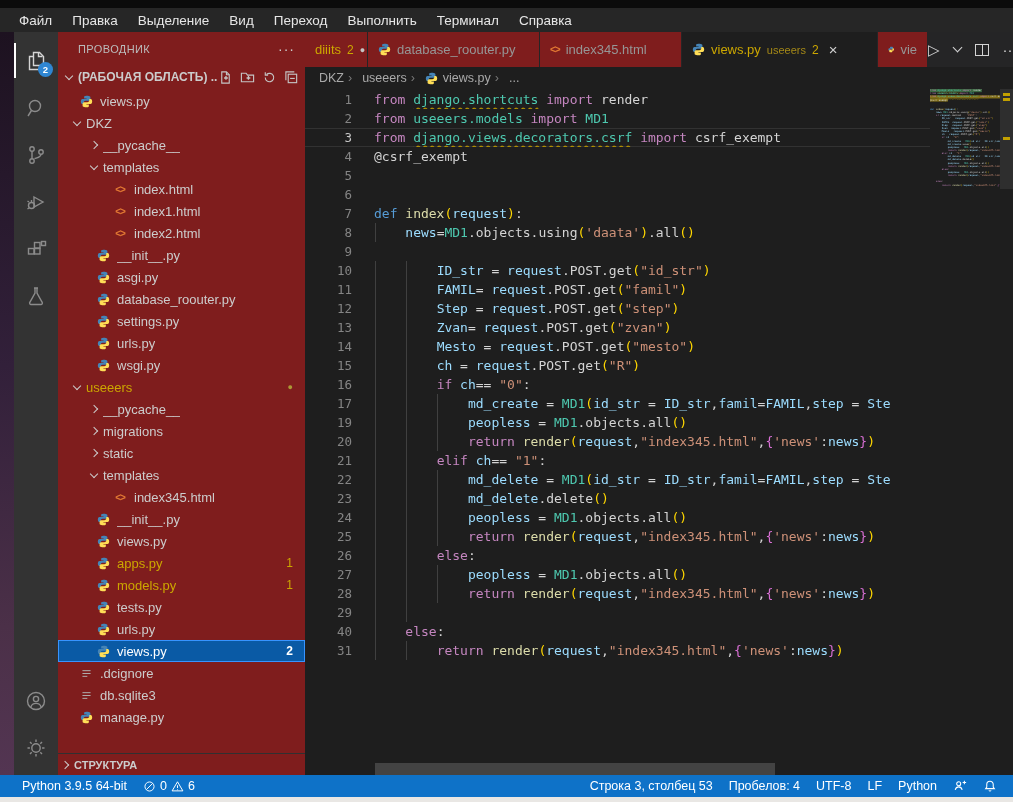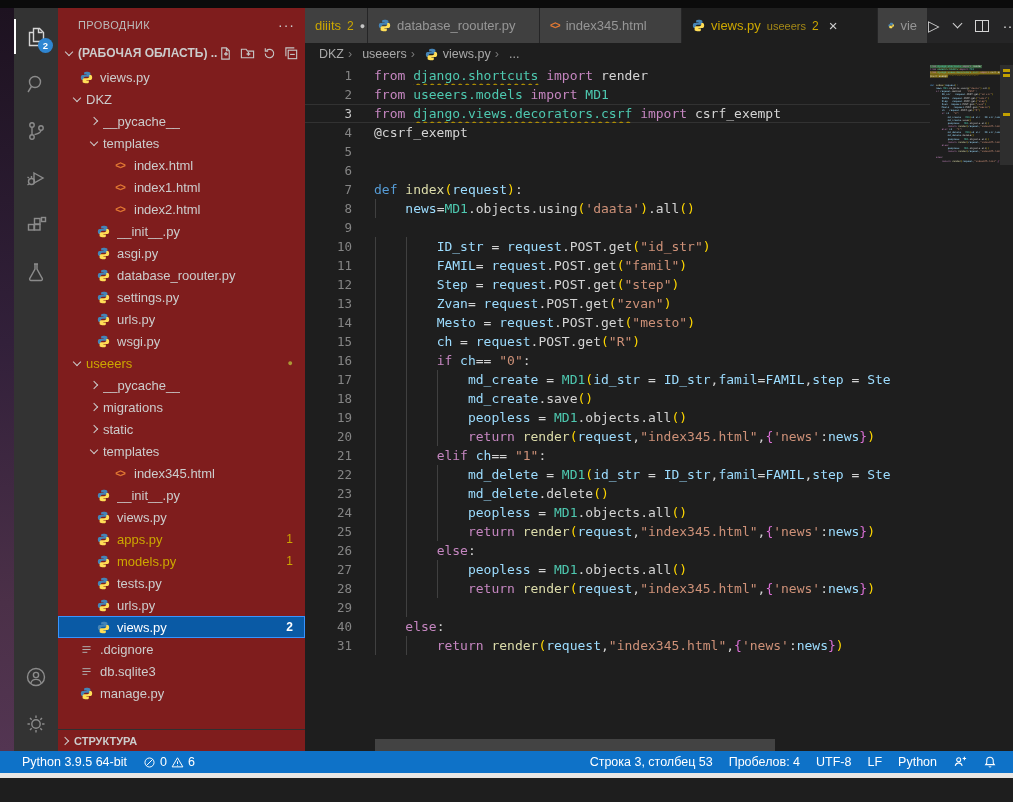--- a/index.html
+++ b/index.html
@@ -47,21 +47,21 @@
   .tree-row.selected { background:#0a5aa5; outline:1px solid #3794ff; outline-offset:-1px; color:#ffffff; }
   .tree-row.selected .lbl { color:#ffffff; }
   .tree-row.selected .tbadge { color:#ffffff; font-weight:bold; }
   .html-glyph { color:#e37933; font-size:10px; font-weight:bold; letter-spacing:-1px; }
   #outline-row { height:22px; border-top:1px solid #303031; display:flex; align-items:center; flex:none; margin-top:auto; }
   #outline-title { font-size:11px; font-weight:bold; color:#cccccc; }
 
   
   #editor { flex:1; display:flex; flex-direction:column; background:#1e1e1e; min-width:0; }
   #tabbar { height:35px; background:#252526; display:flex; flex:none; }
-  .tab { height:35px; background:#404040; border-right:1px solid #252526; display:flex; align-items:center;
+  .tab { height:35px; background:#7f1d1d; border-right:1px solid #252526; display:flex; align-items:center;
     padding:0 10px; font-size:13px; color:#969696; gap:6px; overflow:hidden; flex:none; }
   .tab.active { background:#1e1e1e; }
   .tab .tlabel.warn { color:#cca700; }
   .tab .tdesc { font-size:11px; color:#b39416; opacity:.9; }
   .tab .tabbadge { color:#cca700; font-size:12px; }
   .tab .tclose { color:#d0d0d0; font-size:15px; margin-left:4px; }
   .tab .moddot { color:#c5c5c5; font-size:9px; }
   #tab-actions { flex:1; display:flex; align-items:center; justify-content:flex-end; gap:14px; padding-right:12px; color:#d4d4d4; }
   #tab-actions .glyph { font-size:15px; }
   .chev-dn { width:7px; height:7px; border-right:1.4px solid #d4d4d4; border-bottom:1.4px solid #d4d4d4; transform:rotate(45deg); margin-top:-4px; }
@@ -99,20 +99,30 @@
   .sb-item { display:flex; align-items:center; gap:4px; padding:0 8px; height:22px; }
   .sb-item svg { stroke:#fff; fill:none; stroke-width:1.2; }
   #sb-right { margin-left:auto; display:flex; align-items:center; }
   #bottom-strip { height:5px; background:#e9e7e4; }
 </style>
 </head>
 <body>
 
 <div id="app">
   <div id="titlebar-strip"></div>
+  <div id="menubar">
+      <span class="menu-item">Файл</span>
+      <span class="menu-item">Правка</span>
+      <span class="menu-item">Выделение</span>
+      <span class="menu-item">Вид</span>
+      <span class="menu-item">Переход</span>
+      <span class="menu-item">Выполнить</span>
+      <span class="menu-item">Терминал</span>
+      <span class="menu-item">Справка</span>
+    </div>
 
   <div id="main">
     <div id="wallpaper"></div>
 
     <div id="activitybar">
       <div class="act-item active">
         <svg width="24" height="24" viewBox="0 0 24 24">
           <path d="M9.5 3.5h6l4 4v9h-10z"></path>
             <path d="M14.5 3.5v4h4"></path>
             <path d="M9.5 7.5h-4v13h10v-4"></path>
@@ -543,24 +553,20 @@
               <span class="ln">15</span>
               <span class="lc"><span class="tok tok-w">        </span><span class="tok tok-v">ch</span><span class="tok tok-w"> = </span><span class="tok tok-v">request</span><span class="tok tok-w">.POST.get</span><span class="tok tok-b1">(</span><span class="tok tok-s">"R"</span><span class="tok tok-b1">)</span><span class="guide" style="left: calc(0ch + 0.5px);"></span><span class="guide" style="left: calc(4ch + 0.5px);"></span></span>
             </div>
             <div class="code-line">
               <span class="ln">16</span>
               <span class="lc"><span class="tok tok-w">        </span><span class="tok tok-k">if</span><span class="tok tok-w"> </span><span class="tok tok-v">ch</span><span class="tok tok-w">== </span><span class="tok tok-s">"0"</span><span class="tok tok-w">:</span><span class="guide" style="left: calc(0ch + 0.5px);"></span><span class="guide" style="left: calc(4ch + 0.5px);"></span></span>
             </div>
             <div class="code-line">
               <span class="ln">17</span>
               <span class="lc"><span class="tok tok-w">            </span><span class="tok tok-v">md_create</span><span class="tok tok-w"> = </span><span class="tok tok-c">MD1</span><span class="tok tok-b1">(</span><span class="tok tok-v">id_str</span><span class="tok tok-w"> = </span><span class="tok tok-v">ID_str</span><span class="tok tok-w">,</span><span class="tok tok-v">famil</span><span class="tok tok-w">=</span><span class="tok tok-v">FAMIL</span><span class="tok tok-w">,</span><span class="tok tok-v">step</span><span class="tok tok-w"> = </span><span class="tok tok-v">Ste</span><span class="guide" style="left: calc(0ch + 0.5px);"></span><span class="guide" style="left: calc(4ch + 0.5px);"></span><span class="guide" style="left: calc(8ch + 0.5px);"></span></span>
-            </div>
-            <div class="code-line">
-              <span class="ln">18</span>
-              <span class="lc"><span class="tok tok-w">            </span><span class="tok tok-v">md_create</span><span class="tok tok-w">.save</span><span class="tok tok-b1">()</span><span class="guide" style="left: calc(0ch + 0.5px);"></span><span class="guide" style="left: calc(4ch + 0.5px);"></span><span class="guide" style="left: calc(8ch + 0.5px);"></span></span>
             </div>
             <div class="code-line">
               <span class="ln">19</span>
               <span class="lc"><span class="tok tok-w">            </span><span class="tok tok-v">peopless</span><span class="tok tok-w"> = </span><span class="tok tok-c">MD1</span><span class="tok tok-w">.objects.all</span><span class="tok tok-b1">()</span><span class="guide" style="left: calc(0ch + 0.5px);"></span><span class="guide" style="left: calc(4ch + 0.5px);"></span><span class="guide" style="left: calc(8ch + 0.5px);"></span></span>
             </div>
             <div class="code-line">
               <span class="ln">20</span>
               <span class="lc"><span class="tok tok-w">            </span><span class="tok tok-k">return</span><span class="tok tok-w"> </span><span class="tok tok-f">render</span><span class="tok tok-b1">(</span><span class="tok tok-v">request</span><span class="tok tok-w">,</span><span class="tok tok-s">"index345.html"</span><span class="tok tok-w">,</span><span class="tok tok-b2">{</span><span class="tok tok-s">'news'</span><span class="tok tok-w">:</span><span class="tok tok-v">news</span><span class="tok tok-b2">}</span><span class="tok tok-b1">)</span><span class="guide" style="left: calc(0ch + 0.5px);"></span><span class="guide" style="left: calc(4ch + 0.5px);"></span><span class="guide" style="left: calc(8ch + 0.5px);"></span></span>
             </div>
             <div class="code-line">

